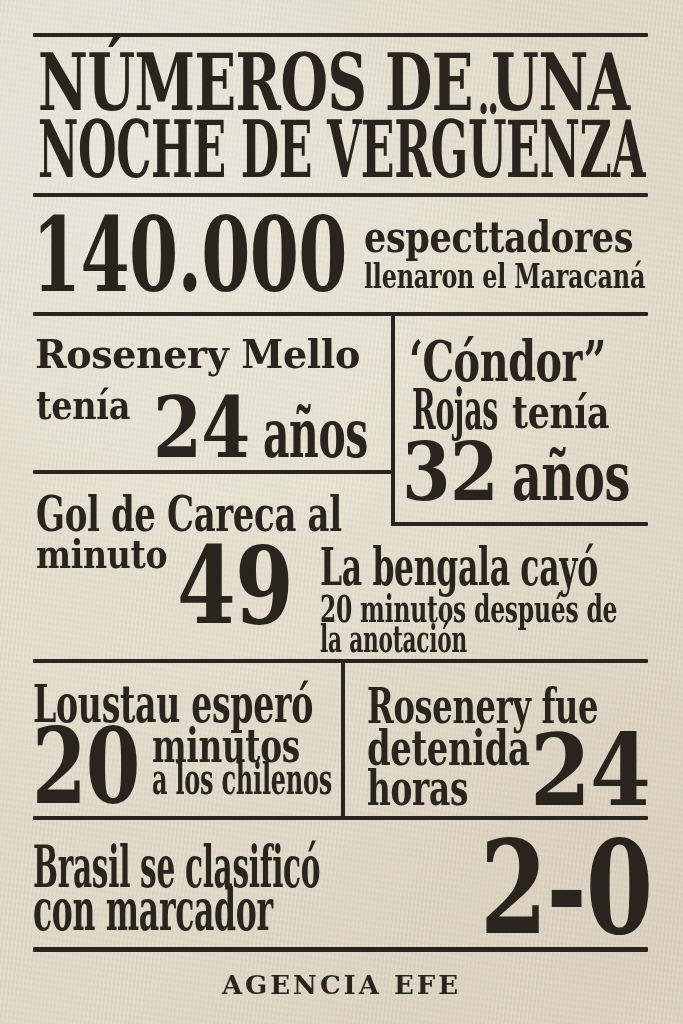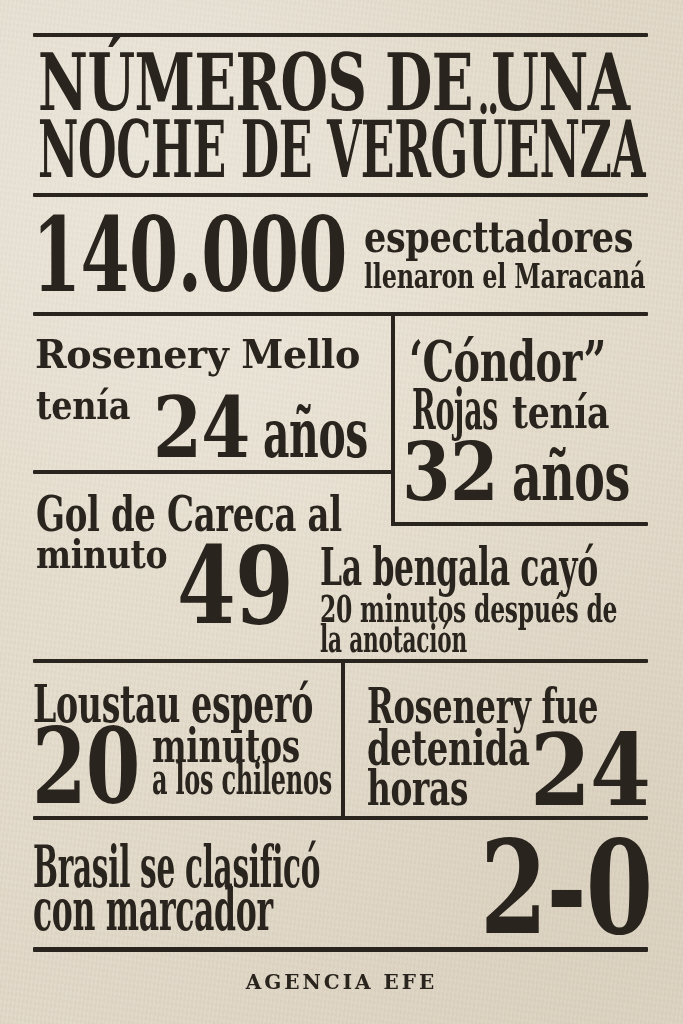--- a/index.html
+++ b/index.html
@@ -89,21 +89,21 @@
   .bra-1    { left: 33px;  top: 838px; font-size: 58px;  }
   .bra-2    { left: 33px;  top: 881px; font-size: 58px;  }
   .bra-num  { left: 480px; top: 823px; font-size: 129px; }
 
   
   .credit {
     position: absolute;
     left: 0; right: 0;
     top: 972px;
     text-align: center;
-    font-size: 20px;
+    font-size: 26px;
     font-weight: 700;
     letter-spacing: 3px;
     line-height: 1;
   }
 
   
   .hr1 { left: 33px;  top: 33px;  width: 615px; height: 4px; }
   .hr2 { left: 33px;  top: 193px; width: 615px; height: 4px; }
   .hr3 { left: 33px;  top: 312px; width: 615px; height: 4px; }
   .hr4 { left: 33px;  top: 470px; width: 361px; height: 4px; }

